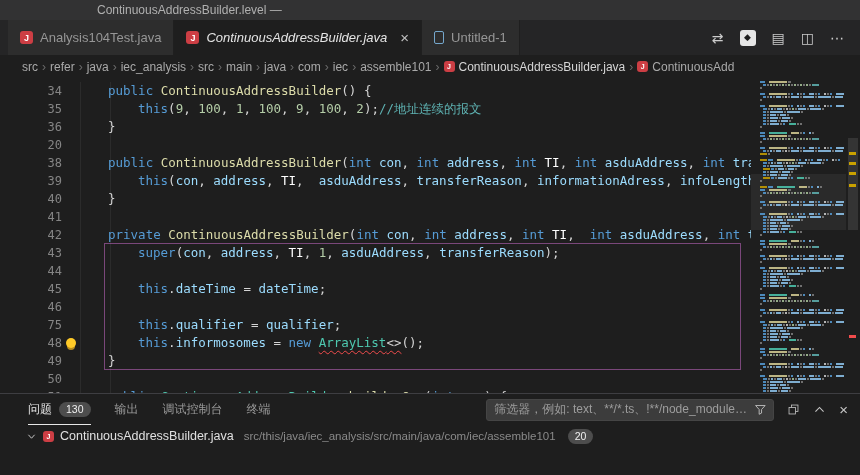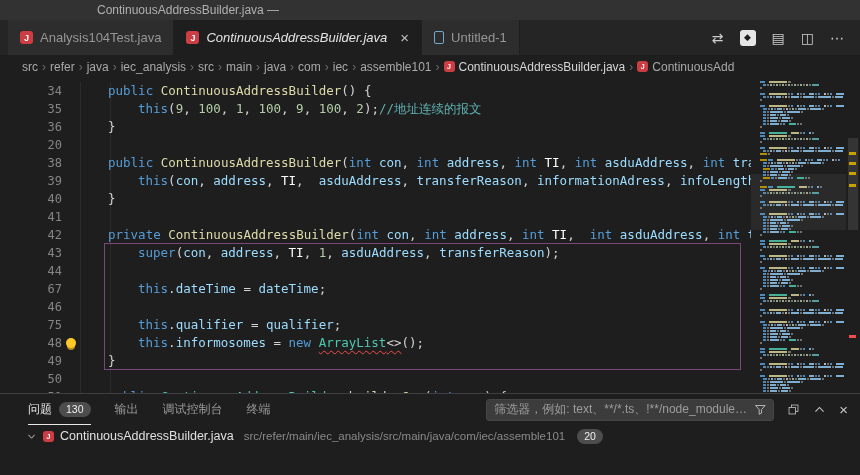--- a/index.html
+++ b/index.html
@@ -90,21 +90,21 @@
     padding-left:47px; white-space:nowrap; overflow:hidden; cursor:pointer; }
   .pr-msg { color:#ffffff; font-size:12.5px; }
   .pr-dim { color:rgba(255,255,255,0.72); font-size:12px; }
 </style>
 </head>
 <body>
 
 <div class="app">
 
   <div class="titlebar">
-    <span>ContinuousAddressBuilder.java —</span>
+    <span>ContinuousAddressBuilder.level —</span>
   </div>
 
   <div class="tabbar">
     <div class="tabs" id="tabs">
         <div class="tab">
           <span class="jicon">J</span>
           <span class="tab-label">Analysis104Test.java</span>
         </div>
         <div class="tab active">
           <span class="jicon">J</span>
@@ -187,21 +187,21 @@
           <div class="code-line"><span class="gutter">35</span><span class="line-content" style="padding-left: 76px;"><span class="tk-kw">this</span><span class="tk-pl">(</span><span class="tk-num">9</span><span class="tk-pl">, </span><span class="tk-num">100</span><span class="tk-pl">, </span><span class="tk-num">1</span><span class="tk-pl">, </span><span class="tk-num">100</span><span class="tk-pl">, </span><span class="tk-num">9</span><span class="tk-pl">, </span><span class="tk-num">100</span><span class="tk-pl">, </span><span class="tk-num">2</span><span class="tk-pl">);</span><span class="tk-cmt">//地址连续的报文</span></span></div>
           <div class="code-line"><span class="gutter">36</span><span class="line-content" style="padding-left: 46px;"><span class="tk-pl">}</span></span></div>
           <div class="code-line"><span class="gutter">20</span><span class="line-content" style="padding-left: 16px;"></span></div>
           <div class="code-line"><span class="gutter">38</span><span class="line-content" style="padding-left: 46px;"><span class="tk-kw">public</span><span class="tk-pl"> </span><span class="tk-fn">ContinuousAddressBuilder</span><span class="tk-pl">(</span><span class="tk-kw">int</span><span class="tk-pl"> </span><span class="tk-var">con</span><span class="tk-pl">, </span><span class="tk-kw">int</span><span class="tk-pl"> </span><span class="tk-var">address</span><span class="tk-pl">, </span><span class="tk-kw">int</span><span class="tk-pl"> </span><span class="tk-wht">TI</span><span class="tk-pl">, </span><span class="tk-kw">int</span><span class="tk-pl"> </span><span class="tk-var">asduAddress</span><span class="tk-pl">, </span><span class="tk-kw">int</span><span class="tk-pl"> </span><span class="tk-var">transferReason</span></span></div>
           <div class="code-line"><span class="gutter">39</span><span class="line-content" style="padding-left: 76px;"><span class="tk-kw">this</span><span class="tk-pl">(</span><span class="tk-var">con</span><span class="tk-pl">, </span><span class="tk-var">address</span><span class="tk-pl">, </span><span class="tk-wht">TI</span><span class="tk-pl">,  </span><span class="tk-var">asduAddress</span><span class="tk-pl">, </span><span class="tk-var">transferReason</span><span class="tk-pl">, </span><span class="tk-var">informationAdress</span><span class="tk-pl">, </span><span class="tk-var">infoLength</span></span></div>
           <div class="code-line"><span class="gutter">40</span><span class="line-content" style="padding-left: 46px;"><span class="tk-pl">}</span></span></div>
           <div class="code-line"><span class="gutter">41</span><span class="line-content" style="padding-left: 16px;"></span></div>
           <div class="code-line"><span class="gutter">42</span><span class="line-content" style="padding-left: 46px;"><span class="tk-kw">private</span><span class="tk-pl"> </span><span class="tk-fn">ContinuousAddressBuilder</span><span class="tk-pl">(</span><span class="tk-kw">int</span><span class="tk-pl"> </span><span class="tk-var">con</span><span class="tk-pl">, </span><span class="tk-kw">int</span><span class="tk-pl"> </span><span class="tk-var">address</span><span class="tk-pl">, </span><span class="tk-kw">int</span><span class="tk-pl"> </span><span class="tk-wht">TI</span><span class="tk-pl">,  </span><span class="tk-kw">int</span><span class="tk-pl"> </span><span class="tk-var">asduAddress</span><span class="tk-pl">, </span><span class="tk-kw">int</span><span class="tk-pl"> </span><span class="tk-var">transferReason</span></span></div>
           <div class="code-line"><span class="gutter">43</span><span class="line-content" style="padding-left: 76px;"><span class="tk-kw">super</span><span class="tk-pl">(</span><span class="tk-var">con</span><span class="tk-pl">, </span><span class="tk-var">address</span><span class="tk-pl">, </span><span class="tk-wht">TI</span><span class="tk-pl">, </span><span class="tk-num">1</span><span class="tk-pl">, </span><span class="tk-var">asduAddress</span><span class="tk-pl">, </span><span class="tk-var">transferReason</span><span class="tk-pl">);</span></span></div>
           <div class="code-line"><span class="gutter">44</span></div>
-          <div class="code-line"><span class="gutter">67</span><span class="line-content" style="padding-left: 76px;"><span class="tk-kw">this</span><span class="tk-pl">.</span><span class="tk-var">dateTime</span><span class="tk-pl"> = </span><span class="tk-var">dateTime</span><span class="tk-pl">;</span></span></div>
+          <div class="code-line"><span class="gutter">45</span><span class="line-content" style="padding-left: 76px;"><span class="tk-kw">this</span><span class="tk-pl">.</span><span class="tk-var">dateTime</span><span class="tk-pl"> = </span><span class="tk-var">dateTime</span><span class="tk-pl">;</span></span></div>
           <div class="code-line"><span class="gutter">46</span></div>
           <div class="code-line"><span class="gutter">75</span><span class="line-content" style="padding-left: 76px;"><span class="tk-kw">this</span><span class="tk-pl">.</span><span class="tk-var">qualifier</span><span class="tk-pl"> = </span><span class="tk-var">qualifier</span><span class="tk-pl">;</span></span></div>
           <div class="code-line"><span class="gutter">48</span><span class="line-content" style="padding-left: 76px;"><span class="tk-kw">this</span><span class="tk-pl">.</span><span class="tk-var">informosomes</span><span class="tk-pl"> = </span><span class="tk-kw">new</span><span class="tk-pl"> </span><span class="tk-type tk-err">ArrayList</span><span class="tk-pl tk-err">&lt;&gt;</span><span class="tk-pl">();</span></span><span class="bulb"></span></div>
           <div class="code-line"><span class="gutter">49</span><span class="line-content" style="padding-left: 46px;"><span class="tk-pl">}</span></span></div>
           <div class="code-line"><span class="gutter">50</span><span class="line-content" style="padding-left: 16px;"></span></div>
           <div class="code-line"><span class="gutter">51</span><span class="line-content" style="padding-left: 46px;"><span class="tk-kw">public</span><span class="tk-pl"> </span><span class="tk-type">ContinuousAddressBuilder</span><span class="tk-pl"> </span><span class="tk-fn">builderCon</span><span class="tk-pl">(</span><span class="tk-kw">int</span><span class="tk-pl"> </span><span class="tk-var">con</span><span class="tk-pl">) {</span></span></div>
         </div>
     </div>
     <div class="minimap" id="minimap">
       <div class="mm-slider"></div>
@@ -1233,18 +1233,18 @@
         <span class="pa-icon">×</span>
       </div>
     </div>
 
     <div class="file-row">
       <svg width="11" height="11" viewBox="0 0 16 16">
           <path d="M3.5 5.5l4.5 5 4.5-5" fill="none" stroke="#cccccc" stroke-width="1.4"></path>
         </svg>
       <span class="jicon sm">J</span>
       <span class="file-name">ContinuousAddressBuilder.java</span>
-      <span class="file-path">src/refer/main/iec_analysis/src/main/java/com/iec/assemble101</span>
+      <span class="file-path">src/this/java/iec_analysis/src/main/java/com/iec/assemble101</span>
       <span class="badge file-badge">20</span>
     </div>
 
   </div>
 </div>
 
 </body></html>

